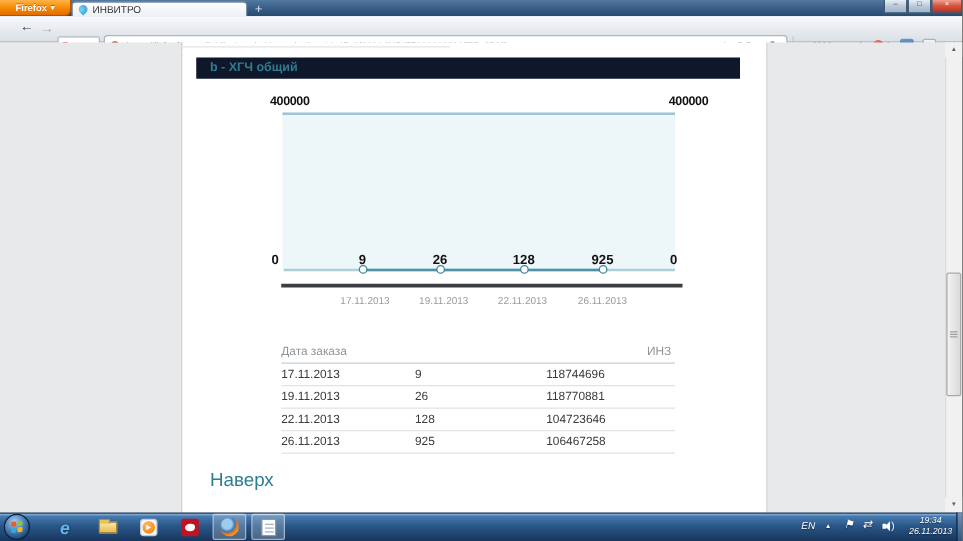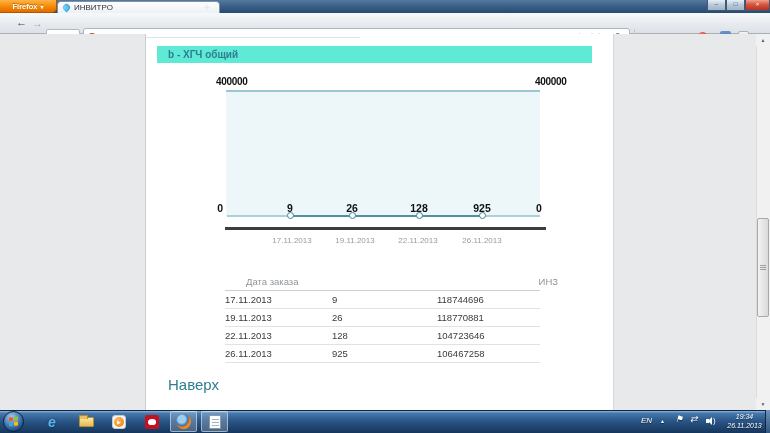--- a/index.html
+++ b/index.html
@@ -13,21 +13,21 @@
   
   .titlebar { left:0; top:0; width:770px; height:13px;
     background:linear-gradient(180deg,#54799f 0%,#3c618a 45%,#274a6e 100%); }
   .ff-btn { left:0; top:0; width:57px; height:13px;
     background:linear-gradient(180deg,#ffb347 0%,#f58903 55%,#e06b00 100%);
     border:1px solid #b35400; border-top:none; border-left:none;
     border-radius:0 0 5px 0; color:#fff; font-size:7.5px; font-weight:bold;
     display:flex; align-items:center; justify-content:center; gap:3px;
     text-shadow:0 -1px 0 rgba(0,0,0,.3); }
   .ff-btn .caret { font-size:6px; }
-  .tab { left:57px; top:1px; width:163px; height:12px;
+  .tab { left:57px; top:1px; width:141px; height:12px;
     background:linear-gradient(180deg,#fdfdfe 0%,#edf1f5 100%);
     border:1px solid #7e93a8; border-bottom:none; border-radius:4px 4px 0 0;
     display:flex; align-items:center; gap:4px; padding-left:5px;
     font-size:8px; color:#333; }
   .tab-fav { width:7px; height:7px; border-radius:50% 50% 50% 0;
     transform:rotate(-45deg);
     background:radial-gradient(circle at 35% 35%, #7fd4f5, #1f9ad2); flex:0 0 auto; }
   .newtab { left:200px; top:2px; width:14px; height:11px; color:#dfe8f0;
     font-size:10px; line-height:11px; text-align:center; }
   .winctl { left:707px; top:0; height:11px; display:flex; }
@@ -57,32 +57,32 @@
   .nav-sep { background:#c2c8ce; width:1px; height:15px; }
   .badges { left:640px; top:15px; height:17px; display:flex; align-items:center; gap:7px; }
   .badge { display:flex; align-items:center; gap:2px; font-size:7.5px;
     font-weight:bold; color:#222; }
   .red-dot { width:9px; height:9px; border-radius:50%;
     background:radial-gradient(circle at 35% 30%, #f08070, #cc2211); }
   .sq-icon { width:11px; height:11px; border-radius:2px; }
 
   
   .gutter { background:#e7e9eb; }
-  .section-bar { background:#5eead4; font-size:10px; font-weight:bold;
+  .section-bar { background:#0f172a; font-size:10px; font-weight:bold;
     color:#2e7d92; line-height:17px; padding-left:11px; }
   .ymax { font-size:10px; font-weight:bold; color:#111; letter-spacing:-0.3px; }
   .plot { background:#edf6f9; border-top:2px solid #9cc6d0; }
   .ptlabel { font-size:10.5px; font-weight:bold; color:#111;
     transform:translateX(-50%); }
   .edgelabel { font-size:10.5px; font-weight:bold; color:#111; }
   .marker { width:7px; height:7px; border-radius:50%; background:#fff;
     border:1.5px solid #3f8496; }
   .datelabel { font-size:8px; color:#9b9b9b; transform:translateX(-50%);
     white-space:nowrap; }
-  .th { font-size:9.5px; color:#8f959a; line-height:16px;margin-left:21px; }
+  .th { font-size:9.5px; color:#8f959a; line-height:16px; }
   .trow { height:18px; border-bottom:1px solid #e0e3e6; }
   .td { font-size:9.5px; color:#3a3a3a; line-height:18px; position:absolute; top:0; }
   .link { font-size:15px; color:#2e7d92; }
 
   
   .sb-track { background:#f1f1f1; border-left:1px solid #dcdcdc; }
   .sb-btn { background:#f1f1f1; color:#5a5f66; font-size:5px; text-align:center; }
   .sb-thumb { background:linear-gradient(90deg,#f2f2f2,#dadada);
     border:1px solid #a9a9a9; border-radius:2px; }
   .sb-grip { position:absolute; left:2px; right:2px; top:46px; height:1px;

